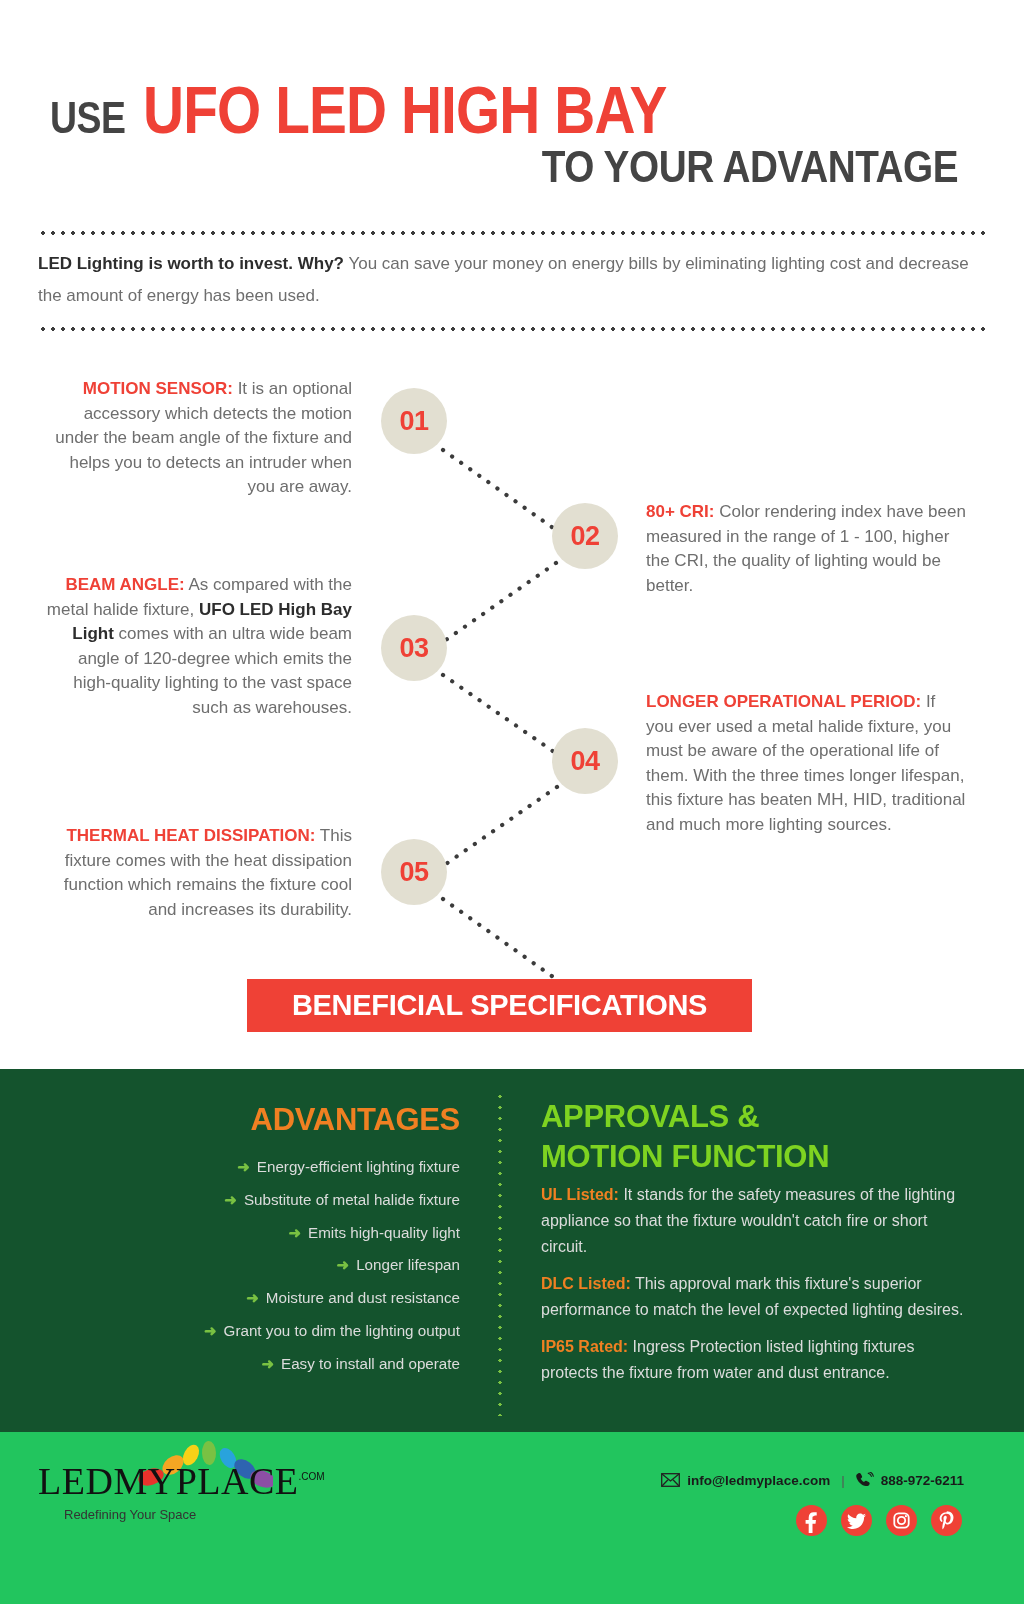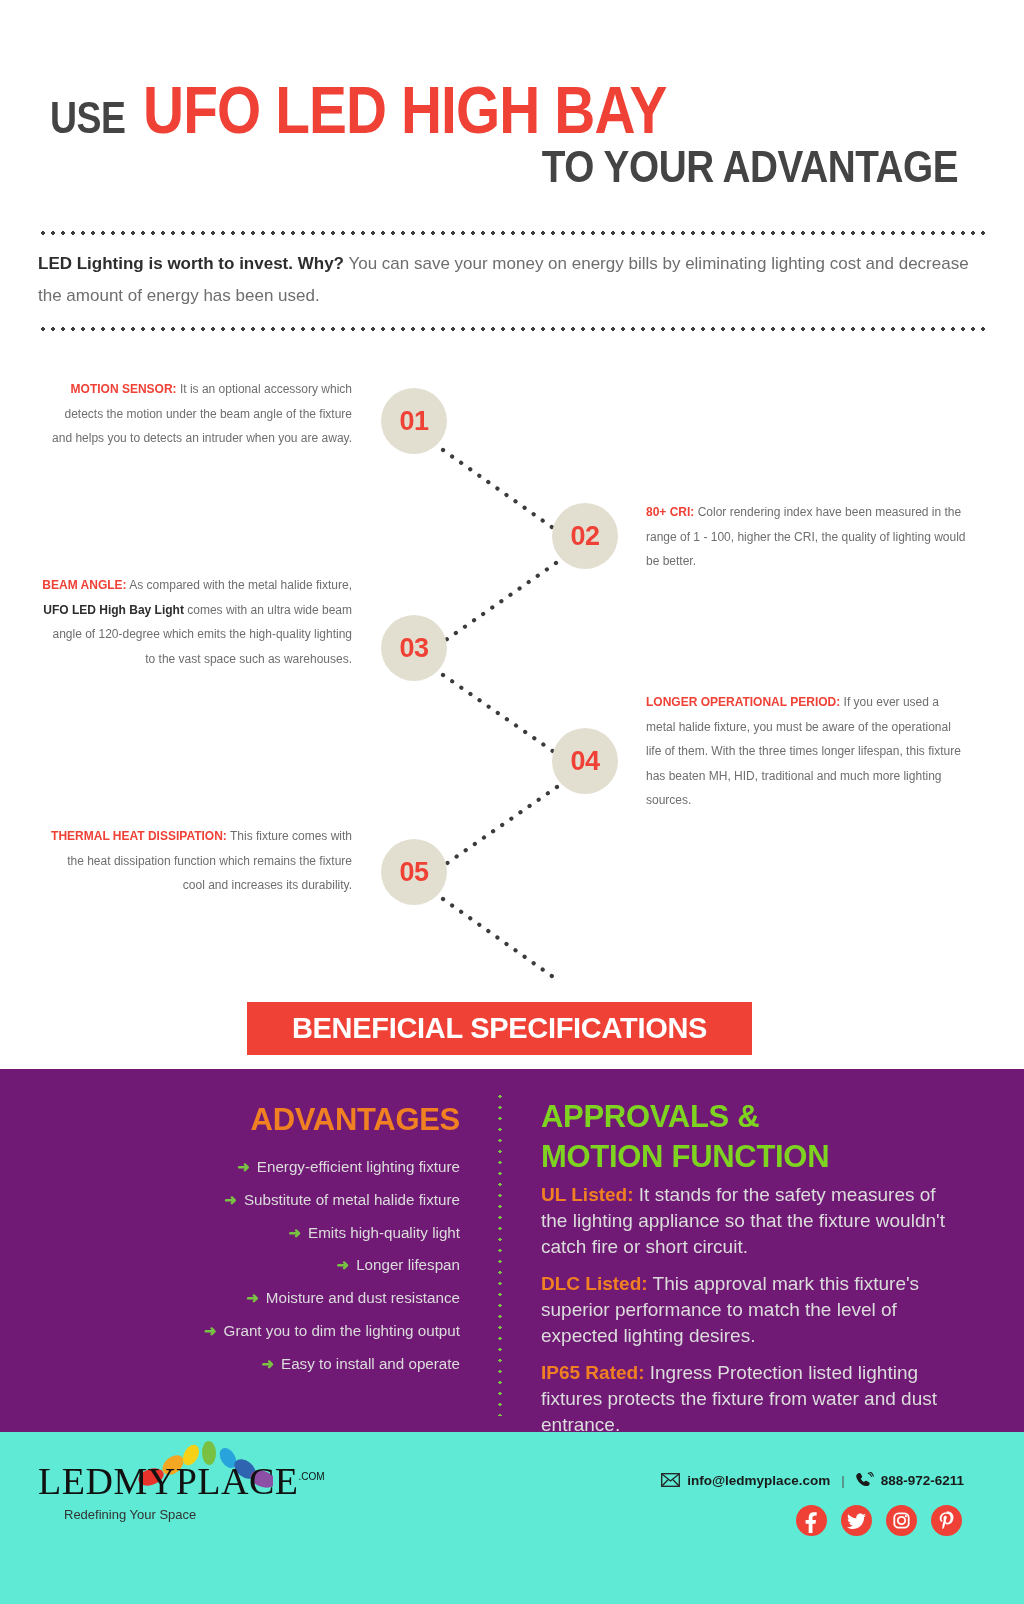--- a/index.html
+++ b/index.html
@@ -107,21 +107,21 @@
   .n1 { left: 381px; top: 38px; }
   .n2 { left: 552px; top: 153px; }
   .n3 { left: 381px; top: 265px; }
   .n4 { left: 552px; top: 378px; }
   .n5 { left: 381px; top: 489px; }
 
   .connector { position: absolute; z-index: 1; }
 
   .side-text {
     position: absolute;
-    font-size: 12px;
+    font-size: 17px;
     line-height: 24.5px;
     color: #6e6e6e;
   }
   .side-text .lbl { color: #ef4136; font-weight: bold; }
   .side-text b { color: #2d2d2d; font-weight: bold; }
   .left-text { text-align: right; width: 310px; left: 42px; }
   .right-text { text-align: left; width: 320px; left: 646px; }
 
   .t1 { top: 27px; }
   .t2 { top: 150px; }
@@ -136,29 +136,28 @@
     width: 505px; height: 53px;
     background: #ef4136;
     color: #ffffff;
     font-size: 29px;
     font-weight: bold;
     display: flex;
     align-items: center;
     justify-content: center;
     letter-spacing: -0.3px;
     z-index: 4;
-    margin-top: 23px;
   }
 
   
   .dark {
     position: absolute;
     left: 0; top: 1069px;
     width: 1024px; height: 363px;
-    background: #701a75;
+    background: #14532d;
   }
   .adv-head {
     position: absolute;
     left: 130px; top: 33px;
     width: 330px;
     text-align: right;
     color: #f08022;
     font-size: 31px;
     font-weight: bold;
     letter-spacing: -0.3px;
@@ -198,32 +197,32 @@
     font-size: 31px;
     font-weight: bold;
     line-height: 40px;
     letter-spacing: -0.3px;
   }
   .appr-body {
     position: absolute;
     left: 541px; top: 113px;
     width: 425px;
     color: #dcdcdc;
-    font-size: 19px;
+    font-size: 16px;
     line-height: 26px;
   }
   .appr-body p { margin: 0 0 11px 0; }
   .appr-body .lbl { color: #f08022; font-weight: bold; }
 
   
   .footer {
     position: absolute;
     left: 0; top: 1432px;
     width: 1024px; height: 172px;
-    background: #5eead4;
+    background: #22c55e;
   }
   .logo-wrap { position: absolute; left: 38px; top: 30px; }
   .logo-text {
     font-family: "Liberation Serif", serif;
     font-size: 38px;
     color: #111111;
     letter-spacing: 0.5px;
     line-height: 1;
     position: relative;
   }

